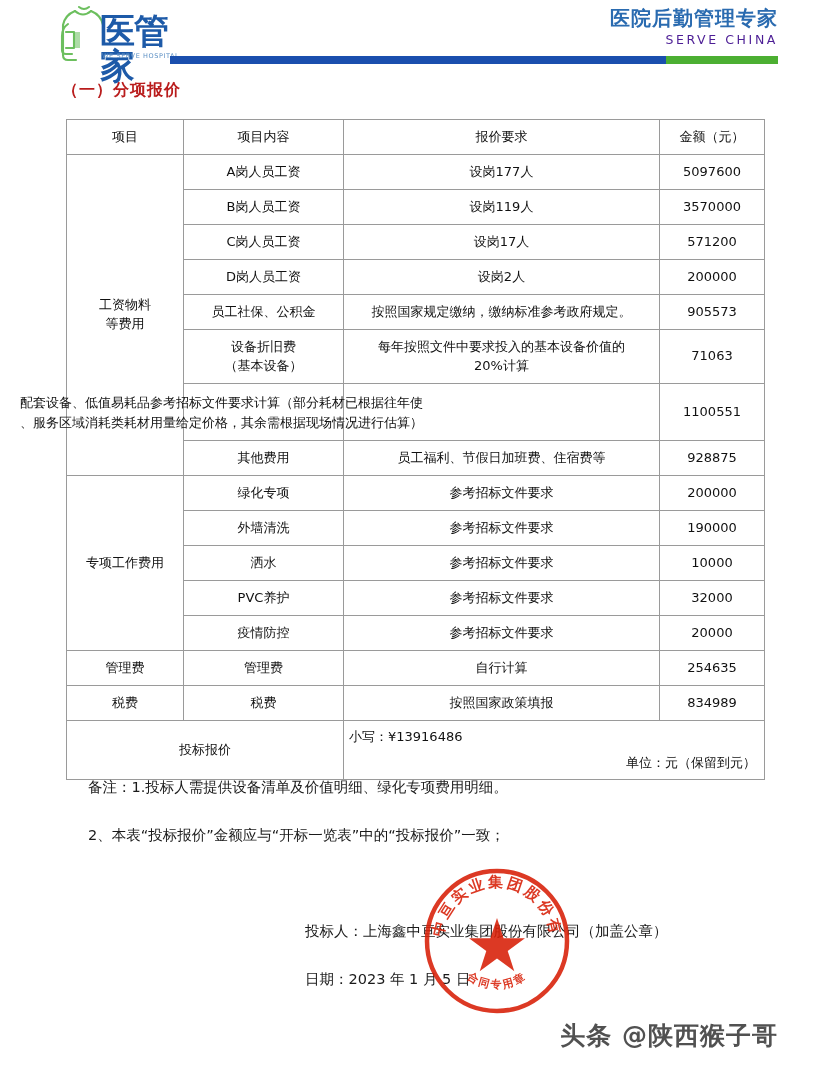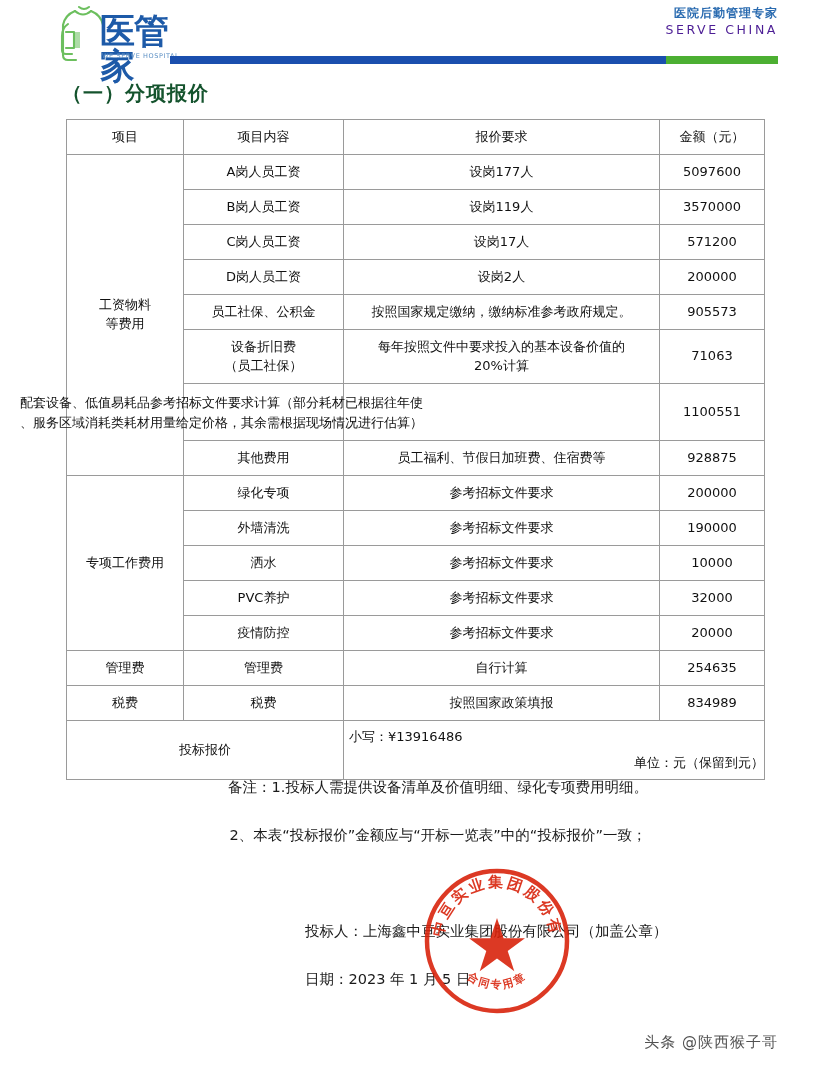--- a/index.html
+++ b/index.html
@@ -52,21 +52,21 @@
     letter-spacing: 0.6px;
     white-space: nowrap;
   }
   .slogan {
     position: absolute;
     right: 52px;
     top: 6px;
     text-align: right;
   }
   .slogan-cn {
-    font-size: 12px;
+    font-size: 20px;
     font-weight: bold;
     color: #2a6bb0;
     letter-spacing: 1px;
     line-height: 1.25;
   }
   .slogan-en {
     font-size: 12.5px;
     color: #4c1d95;
     letter-spacing: 2.6px;
     line-height: 1.5;
@@ -80,23 +80,23 @@
     background: linear-gradient(to right,
         #1a4fae 0%, #1a4fae 81.5%,
         #4caf32 81.5%, #4caf32 100%);
   }
 
   
   .section-title {
     position: absolute;
     left: 62px;
     top: 80px;
-    font-size: 20px;
+    font-size: 16px;
     font-weight: bold;
-    color: #14532d;
+    color: #b91c1c;
     letter-spacing: 1px;
   }
 
   
   .quote-table {
     position: absolute;
     left: 66px;
     top: 119px;
     width: 698px;
     border-collapse: collapse;
@@ -149,35 +149,35 @@
   }
   .final-small {
     position: absolute;
     left: 5px;
     top: 7px;
     font-size: 13px;
     text-align: center;
   }
   .final-unit {
     position: absolute;
-    right: 0;
+    right: 8px;
     bottom: 6px;
     font-size: 13px;
   }
 
   
   .notes {
     position: absolute;
     left: 88px;
     top: 778px;
     width: 700px;
     font-size: 14.5px;
     line-height: 1.35;
   }
-  .note-line { margin-bottom: 28px; white-space: nowrap; text-align: center; }
+  .note-line { margin-bottom: 28px; white-space: nowrap; }
 
   
   .sign-block {
     position: absolute;
     left: 305px;
     top: 922px;
     font-size: 14.5px;
     line-height: 1.35;
   }
   .sign-line { margin-bottom: 28px; white-space: nowrap; }
@@ -192,22 +192,22 @@
     z-index: 10;
     pointer-events: none;
     opacity: 0.88;
   }
 
   
   .watermark {
     position: absolute;
     right: 52px;
     bottom: 16px;
-    font-size: 15px;
-    font-weight: normal;
+    font-size: 25px;
+    font-weight: bold;
     color: #2b2b2b;
     letter-spacing: 1px;
     opacity: 0.82;
     white-space: nowrap;
   }
 </style>
 </head>
 <body>
 
 <div class="header">
@@ -279,21 +279,21 @@
       <td>200000</td>
     </tr>
     <tr class="r-norm">
       <td>员工社保、公积金</td>
       <td>按照国家规定缴纳，缴纳标准参考政府规定。</td>
       <td>905573</td>
     </tr>
     <tr class="r-tall">
       <td>
         <div>设备折旧费</div>
-        <div>（员工社保）</div>
+        <div>（基本设备）</div>
       </td>
       <td>
         <div>每年按照文件中要求投入的基本设备价值的</div>
         <div>20%计算</div>
       </td>
       <td>71063</td>
     </tr>
     <tr class="r-over">
       <td class="overflow-cell">
         <div class="overflow-text">

